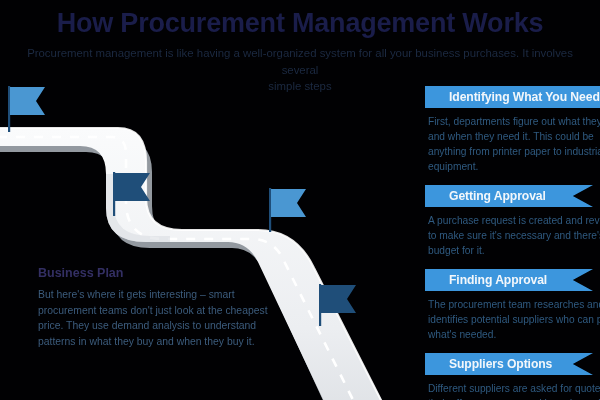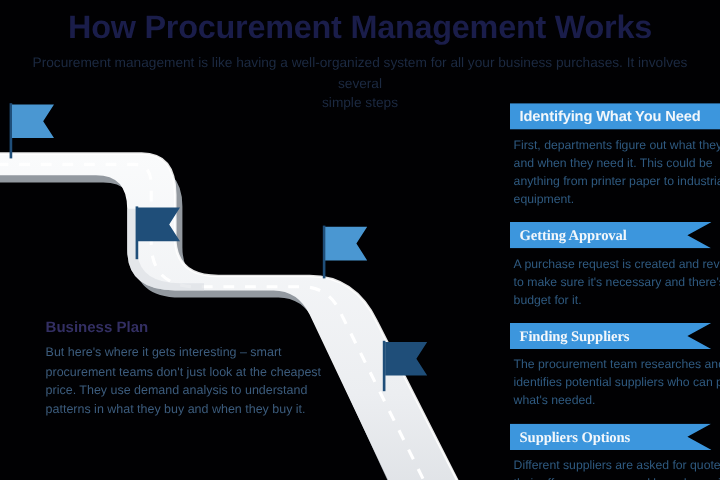--- a/index.html
+++ b/index.html
@@ -107,27 +107,26 @@
     width: 168px;
     display: flex;
     align-items: center;
     background: #3c96dd;
     -webkit-clip-path: polygon(0 0, 100% 0, 100% 100%, 0 100%);
     clip-path: polygon(0 0, 100% 0, 100% 100%, 0 100%);
   }
   .step-banner.notched {
     -webkit-clip-path: polygon(0 0, 100% 0, 88% 50%, 100% 100%, 0 100%);
     clip-path: polygon(0 0, 100% 0, 88% 50%, 100% 100%, 0 100%);
-    font-family: Liberation Serif, serif;
   }
   .step-banner.wide {
     width: 180px;
   }
   .step-title {
-    padding-left: 8px;
+    padding-left: 24px;
     font-size: 12.2px;
     font-weight: bold;
     color: #f2f7fb;
     white-space: nowrap;
     letter-spacing: -0.1px;
   }
   .step-body {
     margin: 6px 0 0 3px;
     font-size: 10.2px;
     line-height: 15px;
@@ -213,21 +212,21 @@
 
     <div class="step">
       <div class="step-banner notched">
         <span class="step-title">Getting Approval</span>
       </div>
       <p class="step-body">A purchase request is created and reviewed to make sure it's necessary and there's budget for it.</p>
     </div>
 
     <div class="step">
       <div class="step-banner notched">
-        <span class="step-title">Finding Suppliers</span>
+        <span class="step-title">Finding Approval</span>
       </div>
       <p class="step-body">The procurement team researches and identifies potential suppliers who can provide what's needed.</p>
     </div>
 
     <div class="step">
       <div class="step-banner notched">
         <span class="step-title">Suppliers Options</span>
       </div>
       <p class="step-body">Different suppliers are asked for quotes, and their offers are compared based on price, quality, and reliability.</p>
     </div>

